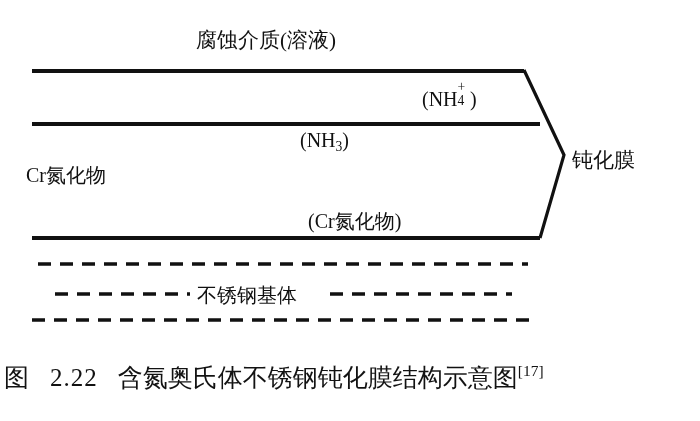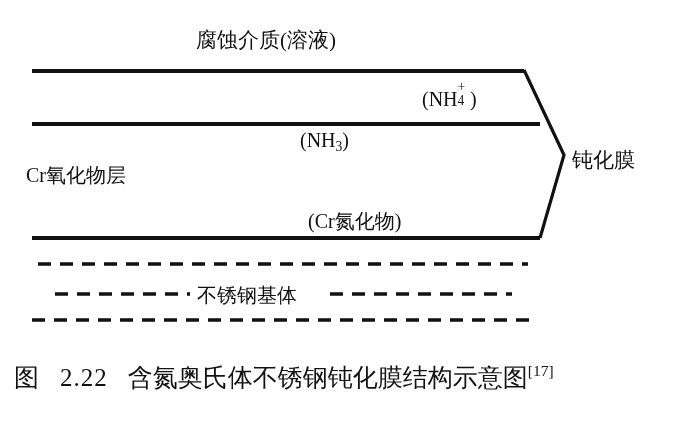--- a/index.html
+++ b/index.html
@@ -109,21 +109,21 @@
   .substrate-label {
     left: 197px;
     top: 285px;
     font-size: 20px;
     font-family: "Liberation Sans", "DejaVu Sans", sans-serif;
   }
 
   
   .caption {
     position: absolute;
-    left: 14px;
+    left: 4px;
     top: 361px;
     font-size: 25px;
     font-family: "Liberation Serif", "DejaVu Serif", serif;
     white-space: nowrap;
     color: #121212;
   }
   .caption .cap-num {
     font-family: "Liberation Serif", "DejaVu Serif", serif;
     letter-spacing: 1px;
   }
@@ -175,21 +175,21 @@
 
 
   <div class="txt formula-nh3">
     <span>(</span><span>NH</span><sub>3</sub><span>)</span>
   </div>
 
   <div class="txt formula-nh4">
     <span>(</span><span>NH</span><span class="stack"><span class="sup">+</span><span class="sub">4</span></span><span>)</span>
   </div>
 
-  <div class="txt layer2-label">Cr氧化物层</div>
+  <div class="txt layer2-label">Cr氮化物</div>
 
   <div class="txt layer2-sub-label">(Cr氮化物)</div>
 
   <div class="txt bracket-label">钝化膜</div>
 
   <div class="txt substrate-label">不锈钢基体</div>
 
   <div class="caption">
     <span class="cap-num">图</span><span class="cap-gap"></span><span class="cap-num">2.22</span><span class="cap-gap"></span><span>含氮奥氏体不锈钢钝化膜结构示意图</span><span class="cap-ref">[17]</span>
   </div>

